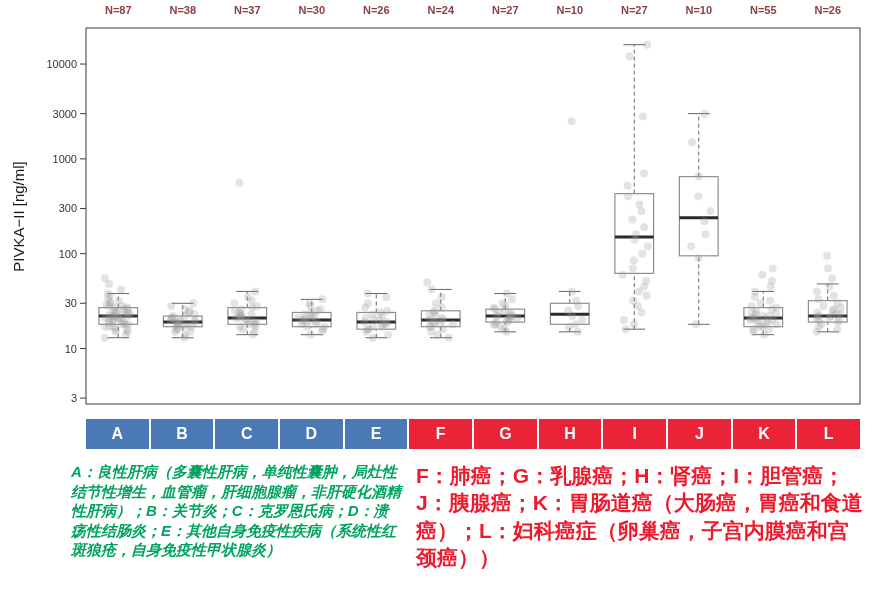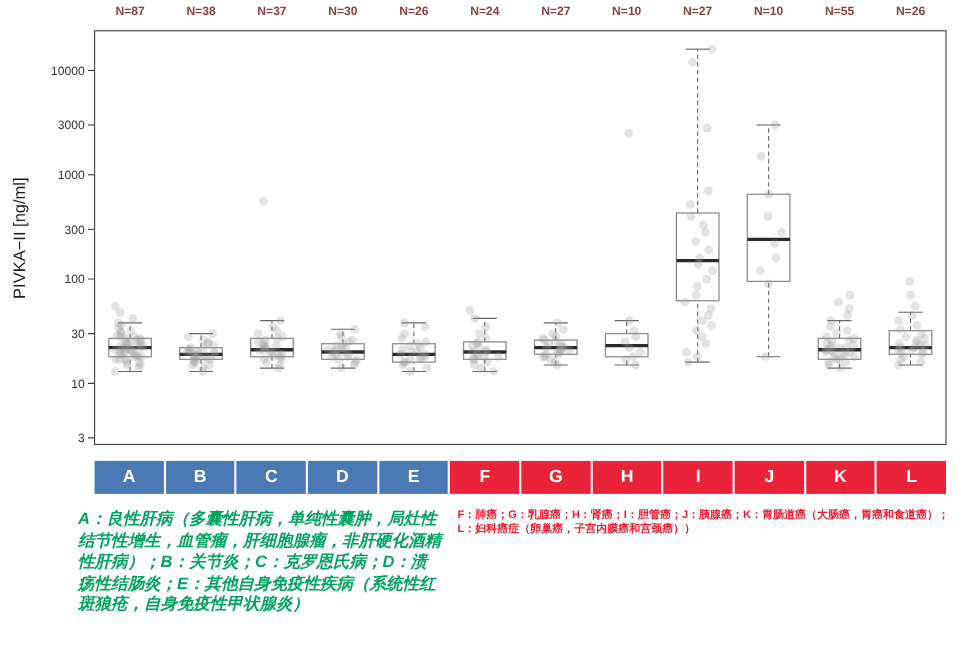--- a/index.html
+++ b/index.html
@@ -9,21 +9,21 @@
                display:flex;align-items:center;justify-content:center;}
   .ylabel{transform:rotate(-90deg);white-space:nowrap;font-size:15px;color:#1b1b1b;}
   #plot-svg{position:absolute;left:0;top:0;font-family:"Liberation Sans",sans-serif;}
   .cat-row{position:absolute;left:86px;top:419px;width:774px;height:30px;display:flex;}
   .cat-cell{flex:1;display:flex;align-items:center;justify-content:center;
             color:#ffffff;font-weight:bold;font-size:16px;border-right:2px solid #ffffff;}
   .cat-cell:last-child{border-right:none;}
   .legend-benign{position:absolute;left:71px;top:462px;width:332px;
                  font-size:15px;font-weight:bold;line-height:1.3;font-style:italic;}
   .legend-cancer{position:absolute;left:416px;top:462px;width:450px;
-                 font-size:10px;font-weight:bold;line-height:1.3;}
+                 font-size:21px;font-weight:bold;line-height:1.3;}
 </style>
 </head>
 <body>
 
 <div class="figure">
   <div class="ylabel-wrap">
     <span class="ylabel">PIVKA−II [ng/ml]</span>
   </div>
   <svg id="plot-svg" width="882" height="412" viewBox="0 0 882 412">
       <rect x="86" y="28" width="774" height="376" fill="none" stroke="#3c3c3c" stroke-width="1"></rect>

